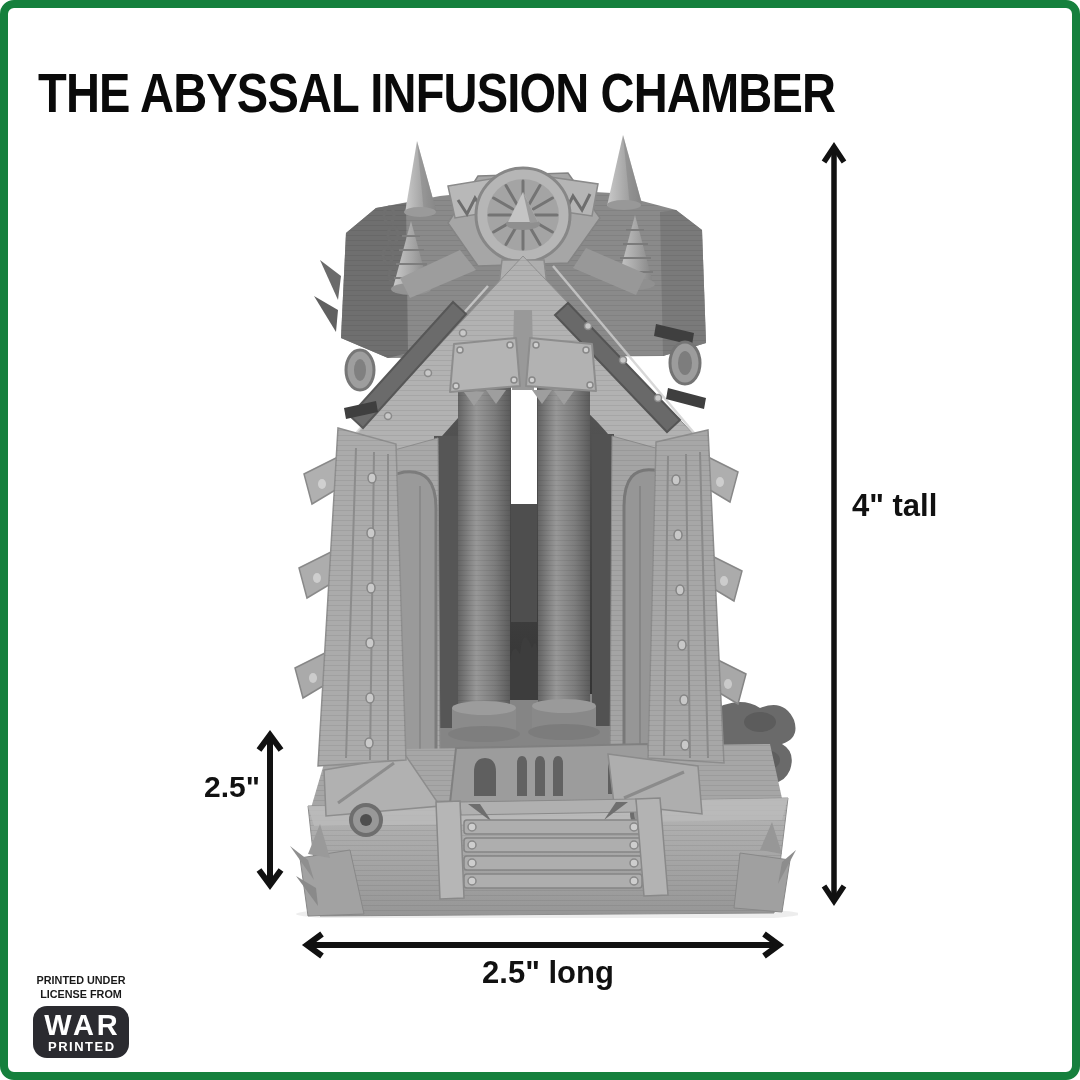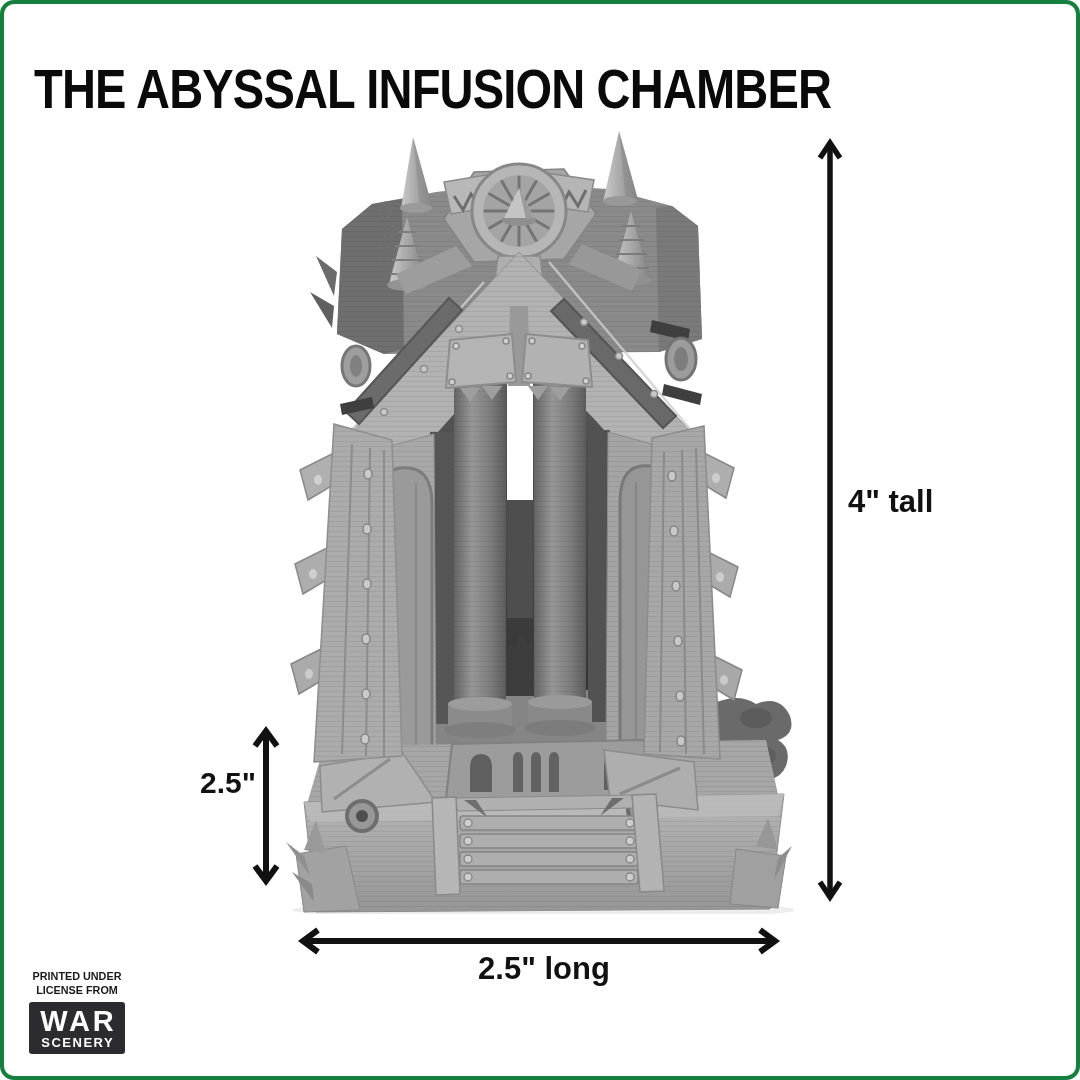--- a/index.html
+++ b/index.html
@@ -1,29 +1,29 @@
 <!DOCTYPE html>
 <html><head>
 <meta charset="utf-8">
 <style>
   html,body{margin:0;padding:0;background:#fff;overflow:hidden;}
   body{width:1080px;height:1080px;position:relative;font-family:"Liberation Sans",sans-serif;}
-  .frame{position:absolute;inset:0;border:4px solid #15803d;border-radius:14px;box-sizing:border-box;background:#fff;overflow:hidden;}
+  .frame{position:absolute;inset:0;border:8px solid #15803d;border-radius:14px;box-sizing:border-box;background:#fff;overflow:hidden;}
   .title{position:absolute;left:30px;top:14px;font-size:56px;font-weight:700;color:#0a0a0a;
          letter-spacing:-1px;white-space:nowrap;transform:scaleX(0.84);transform-origin:0 0;}
   .model{position:absolute;left:280px;top:115px;width:510px;height:795px;}
   .annotations{position:absolute;left:0;top:0;width:1080px;height:1080px;pointer-events:none;}
   .dim{position:absolute;font-weight:700;color:#111;}
   .dim-tall{left:844px;top:480px;font-size:31px;}
   .dim-wide{left:126px;top:760px;width:126px;text-align:right;font-size:30px;line-height:38px;}
   .dim-wide span{display:block;}
   .dim-long{left:380px;top:947px;width:320px;text-align:center;font-size:31px;}
   .license{position:absolute;left:25px;top:966px;width:96px;text-align:center;}
   .license-text{font-size:11.5px;font-weight:700;line-height:13.5px;color:#191919;transform:scaleX(0.94);}
-  .war-badge{margin-top:5px;background:#2b2b30;border-radius:3px;padding:5px 6px 4px;}
+  .war-badge{margin-top:5px;background:#2b2b30;border-radius:14px;padding:5px 6px 4px;}
   .war{color:#fff;font-size:29px;font-weight:700;letter-spacing:3px;line-height:28px;text-indent:3px;}
   .scenery{color:#fff;font-size:13px;font-weight:700;letter-spacing:1.5px;line-height:14px;margin-top:1px;text-indent:1.5px;}
   .publisher{position:absolute;right:26px;top:997px;display:flex;align-items:center;gap:14px;}
   .publisher-name{font-size:28px;font-weight:700;letter-spacing:6px;color:#8c8c8c;white-space:nowrap;}
 </style>
 </head>
 <body>
 
 <div class="frame">
 
@@ -313,18 +313,18 @@
   </div>
   <div class="dim dim-long">2.5" long</div>
 
   <div class="license">
     <div class="license-text">
       <div>PRINTED UNDER</div>
       <div>LICENSE FROM</div>
     </div>
     <div class="war-badge">
       <div class="war">WAR</div>
-      <div class="scenery">SCENERY</div>
+      <div class="scenery">PRINTED</div>
     </div>
   </div>
 
 
 </div>
 
 </body></html>

